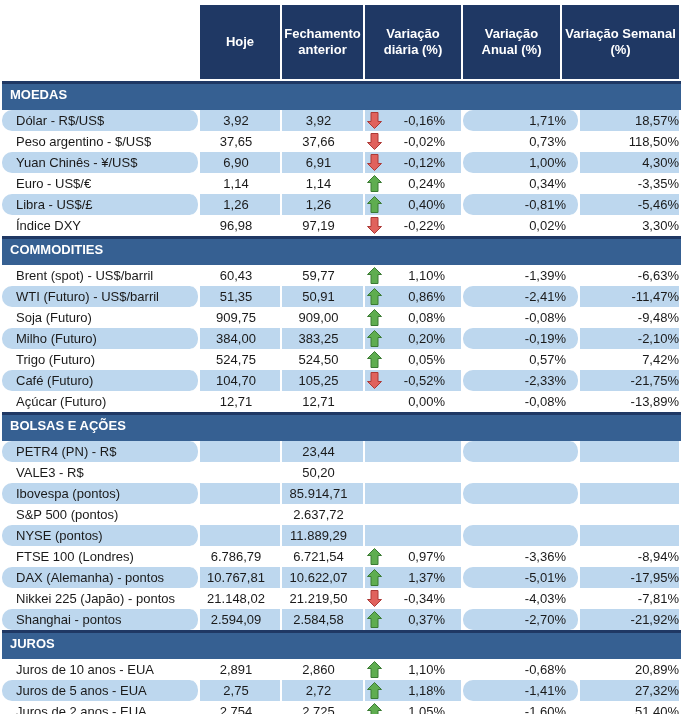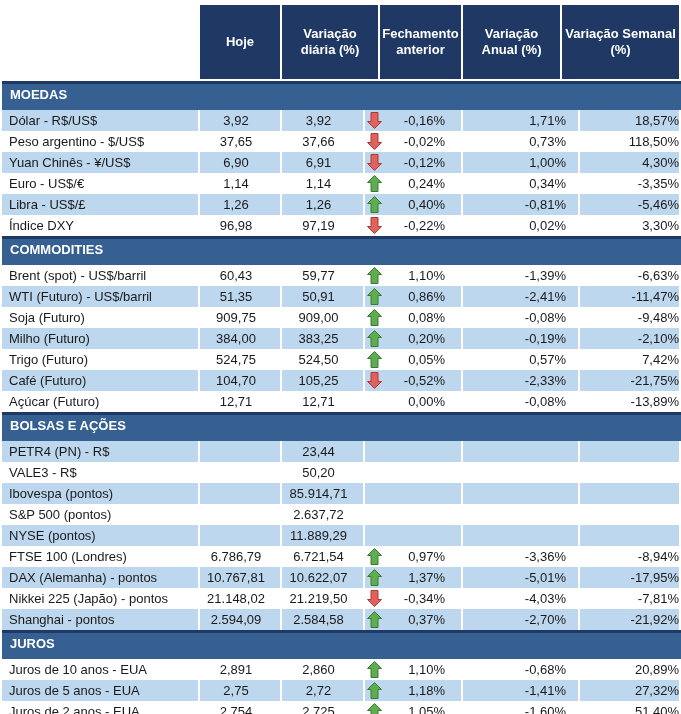--- a/index.html
+++ b/index.html
@@ -41,41 +41,41 @@
     border-top:3px solid var(--section-border);
     color:#fff;font-weight:bold;padding:2px 0 0 8px;line-height:17px;
   }
   
   .row{display:flex;height:21px;line-height:21px;}
   .cell{overflow:hidden;white-space:nowrap;}
   .row.blue .cell{background:var(--row-alt);border-right:2px solid #fff;}
   .row.blue .cell:last-child{border-right:none;}
   .row.white .cell{background:var(--row-white);border-right:2px solid #fff;}
   .row.white .cell:last-child{border-right:none;}
-  .cell.c-label{padding-left:7px;text-align:left;}
+  .cell.c-label{padding-left:14px;text-align:left;border-radius:10px;}
   .cell.c-hoje,.cell.c-fech{text-align:center;padding-right:8px;}
-  .cell.c-semanal{text-align:right;padding-right:12px;}
+  .cell.c-semanal{text-align:right;padding-right:12px;border-radius:10px;}
   .cell.c-anual{text-align:right;}
   .cell.c-diaria{display:flex;align-items:center;}
   .cell.c-diaria .arrow{width:18px;padding-left:2px;display:flex;align-items:center;}
   .cell.c-diaria .val{flex:1;text-align:right;padding-right:16px;}
   
   .fonte{padding:5px 0 0 4px;}
   .fonte .bold{font-weight:bold;}
 </style>
 </head>
 <body>
 
 <div class="sheet">
 
   <div class="header-row">
     <div class="hcorner"></div>
     <div class="hcell c-hoje">Hoje</div>
+    <div class="hcell c-fech">Fechamento anterior</div>
     <div class="hcell c-diaria">Variação diária (%)</div>
-    <div class="hcell c-fech">Fechamento anterior</div>
     <div class="hcell c-anual">Variação Anual (%)</div>
     <div class="hcell c-semanal">Variação Semanal (%)</div>
   </div>
 
   <div class="gap"></div>
 
   <div id="table-body">
       <div class="section-bar">MOEDAS</div>
       <div class="row blue">
         <div class="cell c-label">Dólar - R$/US$</div>

